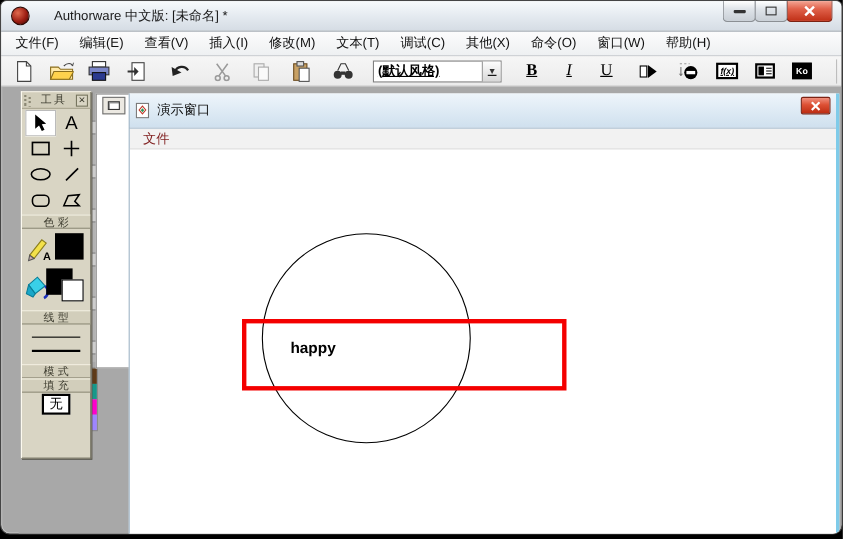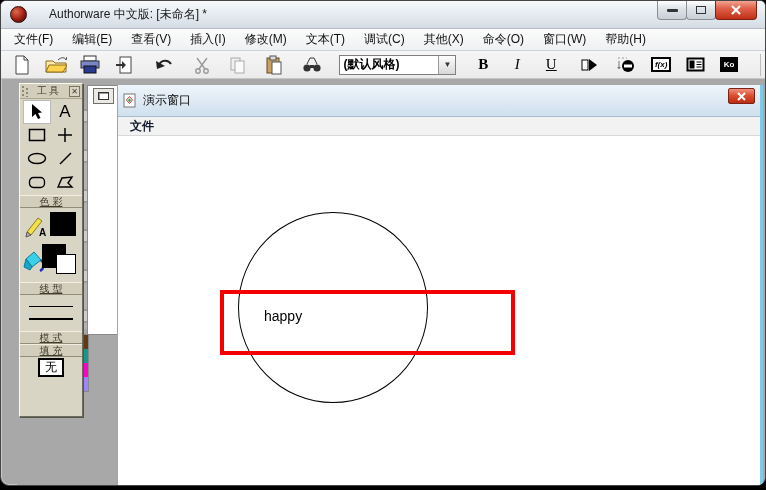--- a/index.html
+++ b/index.html
@@ -40,21 +40,21 @@
     background:linear-gradient(#fcfcfc,#eef0f2);
     border-bottom:1px solid #cfd2d6;
     display:flex; align-items:center; padding-left:10px; gap:13px;
   }
   .menu-item { font-size:12px; color:#111; padding:2px 3px; cursor:default; }
   
   #toolbar {
     position:absolute; left:0; top:50px; width:100%; height:28px;
     background:linear-gradient(#f6f6f6,#ebebeb);
     border-bottom:1px solid #c6c6c6;
-    display:flex; align-items:center;
+    display:flex; align-items:center;text-decoration:underline;
   }
   .tb-btn { width:26px; height:24px; display:flex; align-items:center; justify-content:center; }
   .tb-gap { width:8px; }
   .tb-text { font-family:"Liberation Serif", serif; font-size:15px; color:#000; }
   #style-combo {
     width:118px; height:20px; background:#fff; border:1px solid #7f8term;
     border:1px solid #7f7f7f; display:flex; align-items:center; margin:0 6px;
   }
   #style-combo .combo-text { flex:1; font-size:12px; font-weight:bold; color:#000; padding-left:4px; white-space:nowrap; overflow:hidden;}
   #style-combo .combo-arrow { width:17px; height:18px; border-left:1px solid #9a9a9a;
@@ -89,21 +89,21 @@
     background-size:2px 100%,2px 100%; background-position:0 0,4px 2px; background-repeat:no-repeat; }
   #palette-title .ttl { flex:1; text-align:center; font-size:10px; color:#3e3d30; letter-spacing:2px; }
   #palette-close { width:11px; height:11px; border:1px solid #77755f; margin-right:2px;
     display:flex; align-items:center; justify-content:center; font-size:8px; color:#3e3d30; background:#d9d5c4; }
   #tools-grid { height:96px; display:grid; grid-template-columns:1fr 1fr; grid-template-rows:repeat(4,1fr); padding:1px 3px; }
   .tool-cell { display:flex; align-items:center; justify-content:center; }
   .tool-cell.selected { background:#fff; box-shadow:inset 0 0 0 1px #bbb; }
   .tool-cell .a-glyph { font-size:17px; color:#000; font-weight:normal; }
   .sect-hdr { height:13px; display:flex; align-items:center; justify-content:center;
     font-size:10px; color:#3e3d30; border-top:1px solid #f2efe2; border-bottom:1px solid #908d7a;
-    background:#d2cebb;text-decoration:underline; }
+    background:#d2cebb; }
   .pal-row { position:relative; }
   #row-pen { height:34px; }
   #row-bucket { height:40px; }
   #pen-chip { position:absolute; right:6px; top:4px; width:26px; height:24px; background:#000; }
   #bucket-black { position:absolute; right:16px; top:2px; width:24px; height:24px; background:#000; }
   #bucket-white { position:absolute; right:6px; top:12px; width:20px; height:20px; background:#fff; border:1px solid #000; }
   #row-lines { height:36px; display:flex; flex-direction:column; justify-content:space-evenly; padding:0 9px; }
   .line-sample1 { height:1px; background:#000; }
   .line-sample2 { height:2px; background:#000; }
   #row-mode { height:40px; }
@@ -118,27 +118,27 @@
     border-left:1px solid #8fa8bd; border-right:3px solid #7fcbe9; background:#fff; }
   #pres-titlebar { height:32px; background:linear-gradient(#eef5fb,#cfe0ee);
     border-bottom:1px solid #a8bccd; display:flex; align-items:center; position:relative; }
   #pres-icon { margin:0 6px 0 5px; }
   #pres-title { font-size:12px; color:#0a0a0a; }
   #pres-close { position:absolute; right:5px; top:3px; width:27px; height:16px;
     background:linear-gradient(#f0907e,#dd5034 45%,#bc2c12); border:1px solid #7c2213; border-radius:2px;
     display:flex; align-items:center; justify-content:center; }
   #pres-menubar { height:19px; background:#f2f2f2; border-bottom:1px solid #d8d8d8;
     display:flex; align-items:center; padding-left:12px; }
-  #pres-menu-file { font-size:12px; font-weight:bold; color:#0f172a; }
+  #pres-menu-file { font-size:12px; font-weight:normal; color:#7f1d1d; }
   #pres-canvas { position:relative; height:359px; background:#fff; overflow:hidden; }
   #canvas-circle { position:absolute; left:120px; top:76px; width:190px; height:191px;
     border:1px solid #000; border-radius:50%; }
   #canvas-rect { position:absolute; left:102px; top:154px; width:295px; height:65px;
     border:4px solid #f40000; }
-  #canvas-text { position:absolute; left:146px; top:172px; font-size:14px; font-weight:normal; color:#000; }
+  #canvas-text { position:absolute; left:146px; top:172px; font-size:14px; font-weight:bold; color:#000; }
 </style>
 </head>
 <body>
 
 <div id="window">
 
   <div id="titlebar">
     <div id="app-icon"></div>
     <span id="title-text">Authorware 中文版: [未命名] *</span>
     <div id="caption-buttons">

